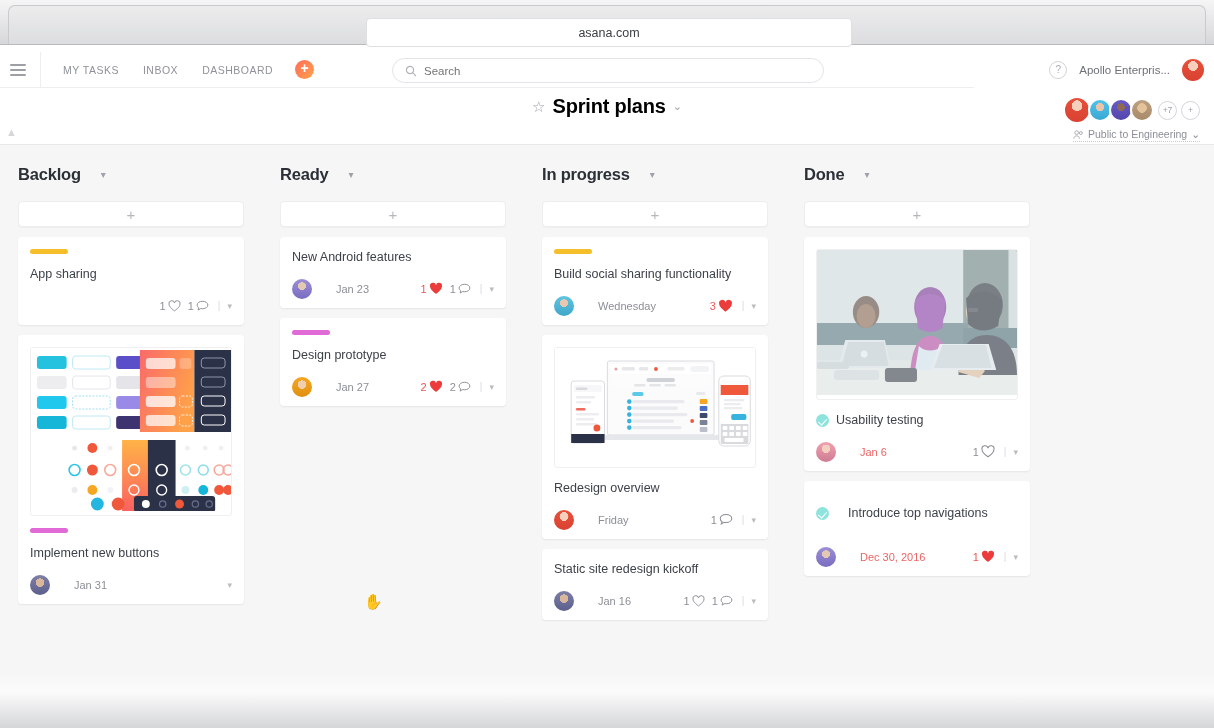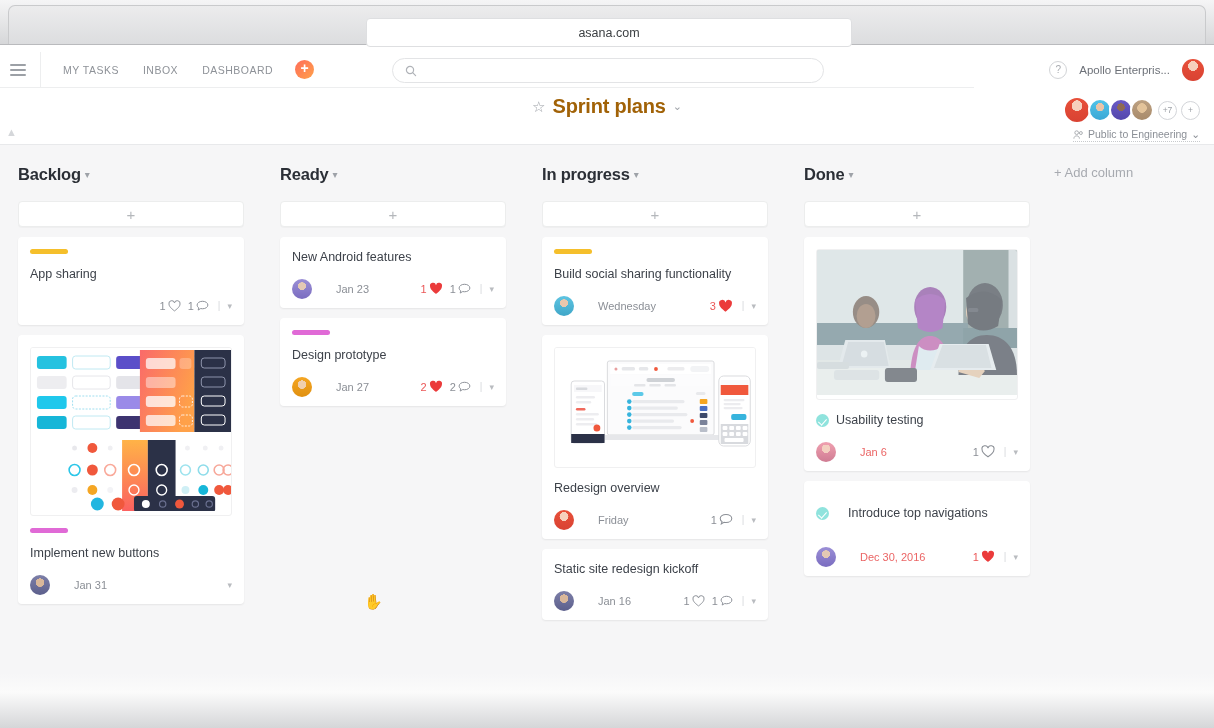--- a/index.html
+++ b/index.html
@@ -94,21 +94,21 @@
   
   .project-header {
     position: absolute; top: 88px; left: 0; width: 1214px; height: 57px;
     background: #fff; border-bottom: 1px solid #e8e9eb;
   }
   .project-title-row {
     position: absolute; left: 0; right: 0; top: 7px;
     display: flex; align-items: center; justify-content: center; gap: 7px;
   }
   .star-icon { font-size: 15px; color: #9ea2a8; cursor: pointer; }
-  .project-title { font-size: 20px; font-weight: 700; color: #a16207; letter-spacing: -.2px; }
+  .project-title { font-size: 20px; font-weight: 700; color: #000000; letter-spacing: -.2px; }
   .caret { color: #9ea2a8; font-size: 11px; cursor: pointer; }
   .tabs {
     position: absolute; left: 0; right: 0; top: 36px;
     display: flex; align-items: center; justify-content: center; gap: 22px;
   }
   .tab { font-size: 12px; color: #9296a0; cursor: pointer; padding-bottom: 5px; }
   .tab.active { color: #42464d; border-bottom: 2px solid #f06a5d; }
   .header-right {
     position: absolute; right: 14px; top: 8px;
     display: flex; flex-direction: column; align-items: flex-end; gap: 4px;
@@ -129,21 +129,21 @@
     position: absolute; left: 6px; top: 126px; color: #d5d7da; font-size: 11px; cursor: pointer;
   }
 
   
   .board {
     position: absolute; top: 145px; left: 0; width: 1214px; height: 530px;
     background: #f6f6f7;
     display: flex; gap: 0; padding: 14px 0 0 0;
   }
   .column { width: 262px; padding: 0 18px; flex: none; }
-  .col-head { display: flex; align-items: center; gap: 4px; height: 30px; margin-bottom: 12px; }
+  .col-head { display: flex; align-items: center; gap: 20px; height: 30px; margin-bottom: 12px; }
   .col-title { font-size: 16.5px; font-weight: 700; color: #2b2f36; letter-spacing: -.2px; }
   .col-caret { color: #9ea2a8; font-size: 10px; cursor: pointer; }
   .add-card {
     height: 26px; background: #fff; border-radius: 4px;
     border: 1px solid #eceded;
     display: flex; align-items: center; justify-content: center;
     color: #b4b7bb; font-size: 15px; cursor: pointer; margin-bottom: 10px;
     box-shadow: 0 1px 1px rgba(0,0,0,.03);
   }
   .card {
@@ -213,20 +213,21 @@
     <div class="nav-link">DASHBOARD</div>
   </div>
   <div class="plus-btn">+</div>
 </div>
 
 <div class="search-wrap">
   <svg width="12" height="12" viewBox="0 0 12 12">
     <circle cx="5" cy="5" r="3.6" fill="none" stroke="#b0b3b8" stroke-width="1.2"></circle>
     <line x1="7.7" y1="7.7" x2="10.6" y2="10.6" stroke="#b0b3b8" stroke-width="1.2" stroke-linecap="round"></line>
   </svg>
+  <input class="search-input" placeholder="Search" style="">
 </div>
 
 <div class="topnav-right">
   <div class="help-circle">?</div>
   <div class="workspace-name">Apollo Enterpris...</div>
   <div class="avatar av-red" style="width:22px;height:22px;"></div>
 </div>
 
 <div class="project-header">
   <div class="project-title-row">
@@ -710,16 +711,15 @@
               <path d="M8 13S1.2 8.6 1.2 4.6A3.4 3.4 0 0 1 8 3.2 3.4 3.4 0 0 1 14.8 4.6C14.8 8.6 8 13 8 13z" fill="#eb3b3b"></path>
             </svg>
           </div>
           <span class="meta-sep">|</span>
           <span class="meta-caret">▾</span>
         </div>
       </div>
     </div>
   </div>
 
-  <div class="add-column">+ Add column</div>
 </div>
 
 <div class="bottom-fade"></div>
 
 </body></html>

